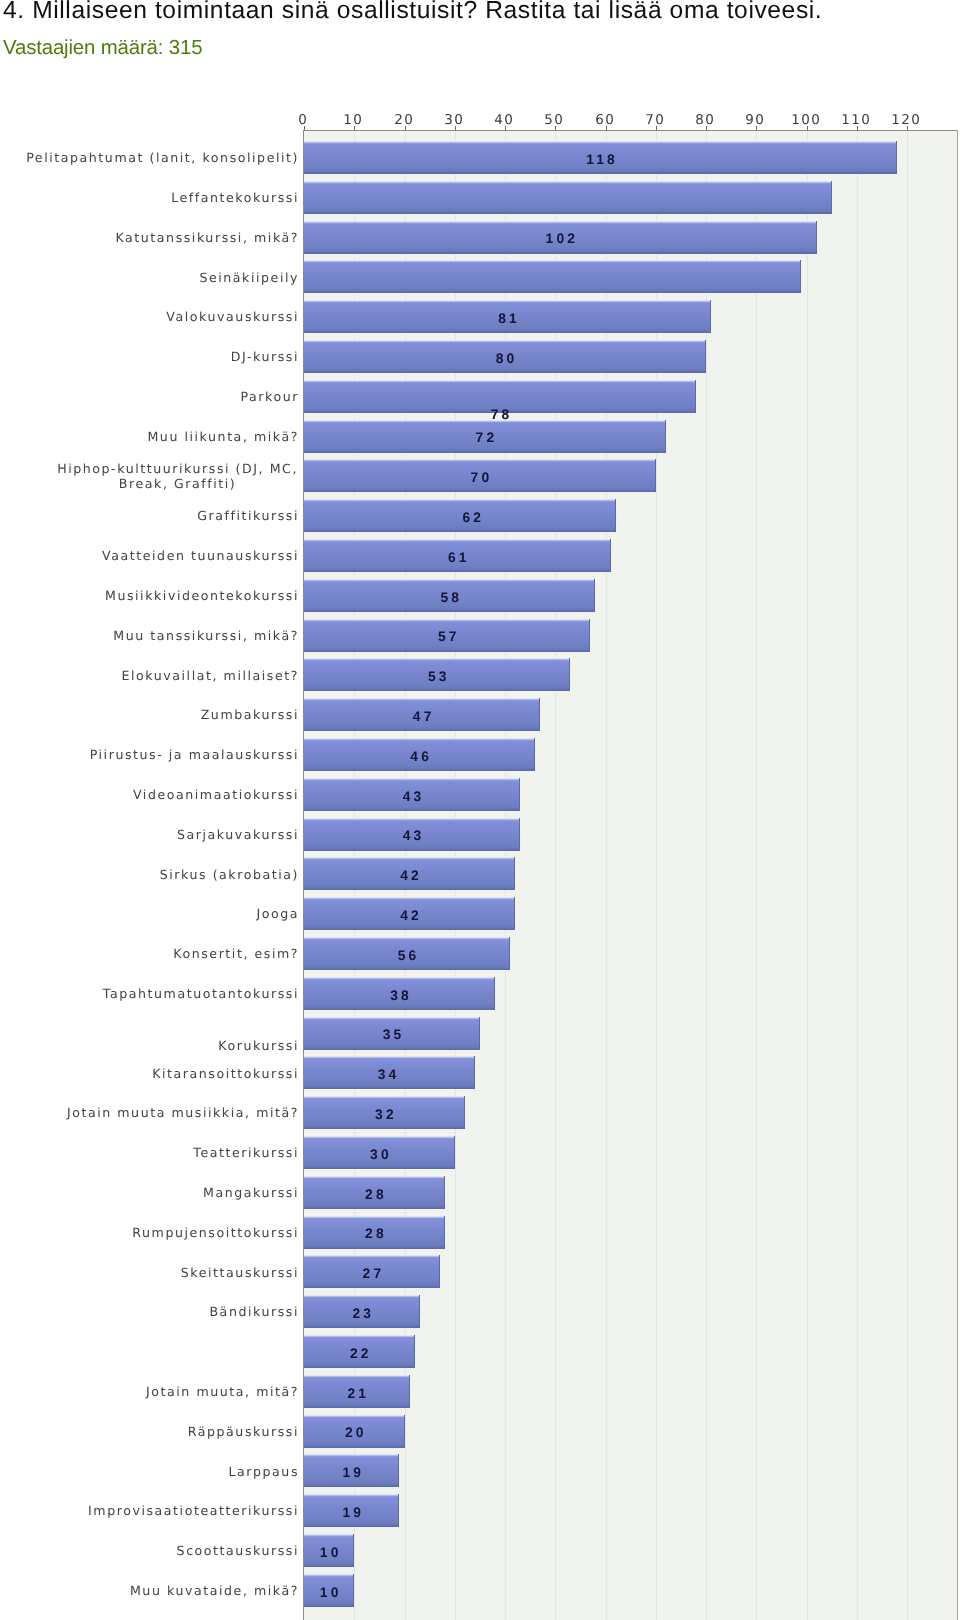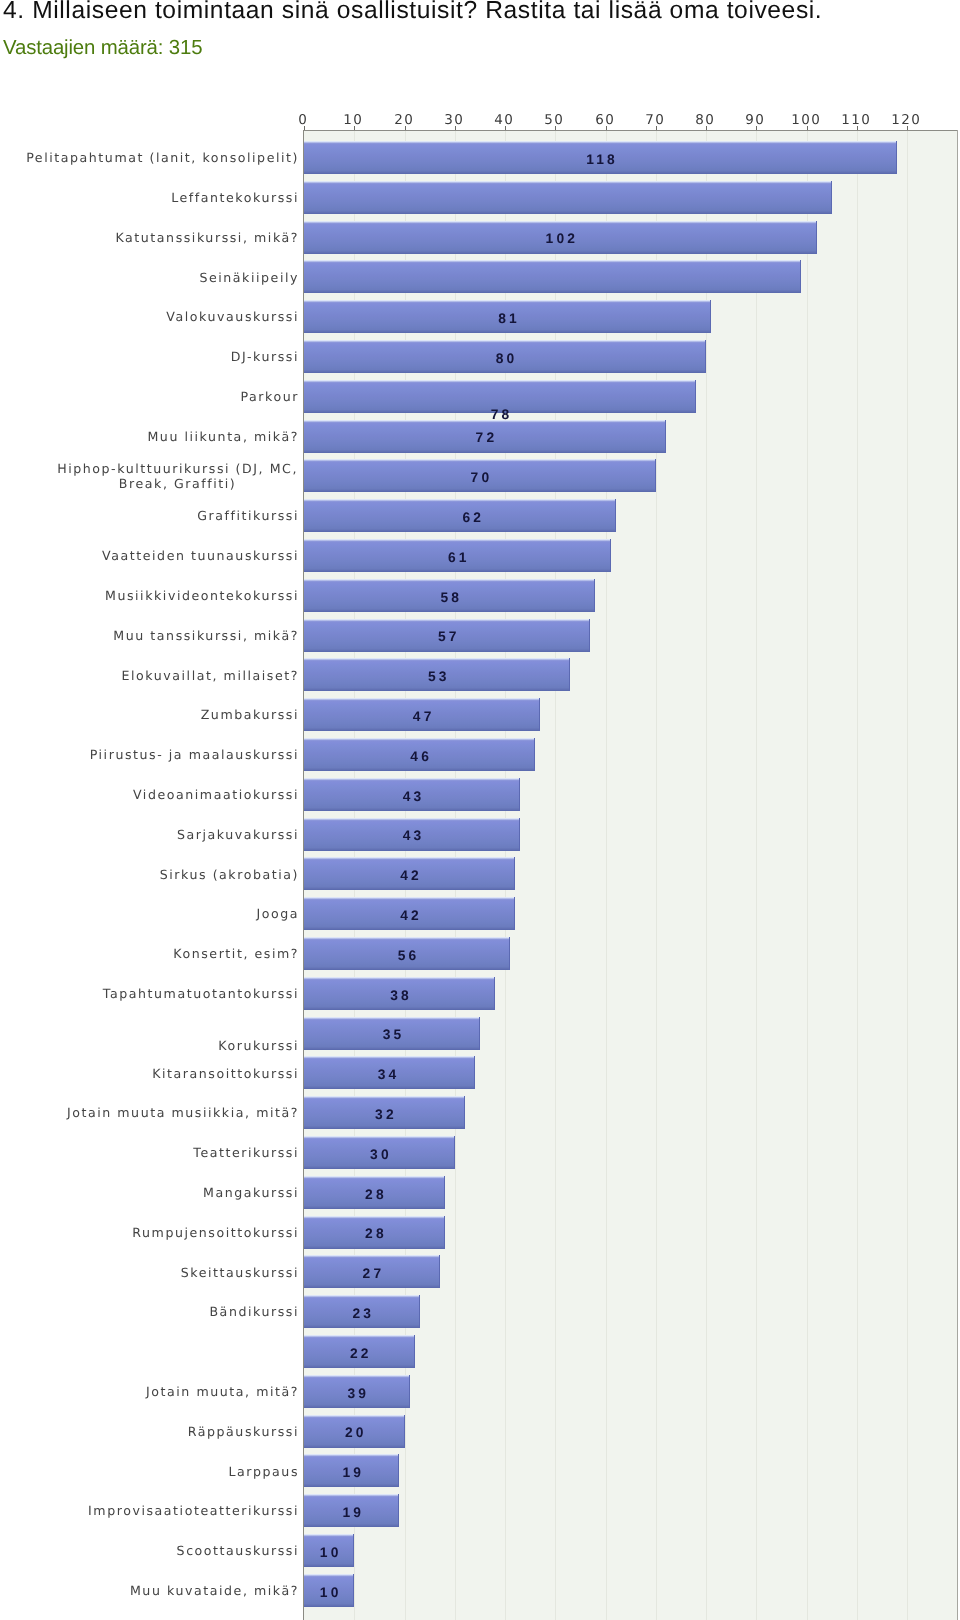--- a/index.html
+++ b/index.html
@@ -183,21 +183,21 @@
       <div class="cat" style="right: 661px; width: 280px; top: 1224.8px;">Rumpujensoittokurssi</div>
       <div class="bar" style="left: 304px; top: 1255.4px; width: 135.675px; height: 33px;"></div>
       <div class="barval" style="left: 304px; width: 135.675px; top: 1266.1px; line-height: 15px;">27</div>
       <div class="cat" style="right: 661px; width: 280px; top: 1264.6px;">Skeittauskurssi</div>
       <div class="bar" style="left: 304px; top: 1295.2px; width: 115.575px; height: 33px;"></div>
       <div class="barval" style="left: 304px; width: 115.575px; top: 1305.9px; line-height: 15px;">23</div>
       <div class="cat" style="right: 661px; width: 280px; top: 1304.4px;">Bändikurssi</div>
       <div class="bar" style="left: 304px; top: 1335px; width: 110.55px; height: 33px;"></div>
       <div class="barval" style="left: 304px; width: 110.55px; top: 1345.7px; line-height: 15px;">22</div>
       <div class="bar" style="left: 304px; top: 1374.8px; width: 105.525px; height: 33px;"></div>
-      <div class="barval" style="left: 304px; width: 105.525px; top: 1385.5px; line-height: 15px;">39</div>
+      <div class="barval" style="left: 304px; width: 105.525px; top: 1385.5px; line-height: 15px;">21</div>
       <div class="cat" style="right: 661px; width: 280px; top: 1384px;">Jotain muuta, mitä?</div>
       <div class="bar" style="left: 304px; top: 1414.6px; width: 100.5px; height: 33px;"></div>
       <div class="barval" style="left: 304px; width: 100.5px; top: 1425.3px; line-height: 15px;">20</div>
       <div class="cat" style="right: 661px; width: 280px; top: 1423.8px;">Räppäuskurssi</div>
       <div class="bar" style="left: 304px; top: 1454.4px; width: 95.475px; height: 33px;"></div>
       <div class="barval" style="left: 304px; width: 95.475px; top: 1465.1px; line-height: 15px;">19</div>
       <div class="cat" style="right: 661px; width: 280px; top: 1463.6px;">Larppaus</div>
       <div class="bar" style="left: 304px; top: 1494.2px; width: 95.475px; height: 33px;"></div>
       <div class="barval" style="left: 304px; width: 95.475px; top: 1504.9px; line-height: 15px;">19</div>
       <div class="cat" style="right: 661px; width: 280px; top: 1503.4px;">Improvisaatioteatterikurssi</div>

